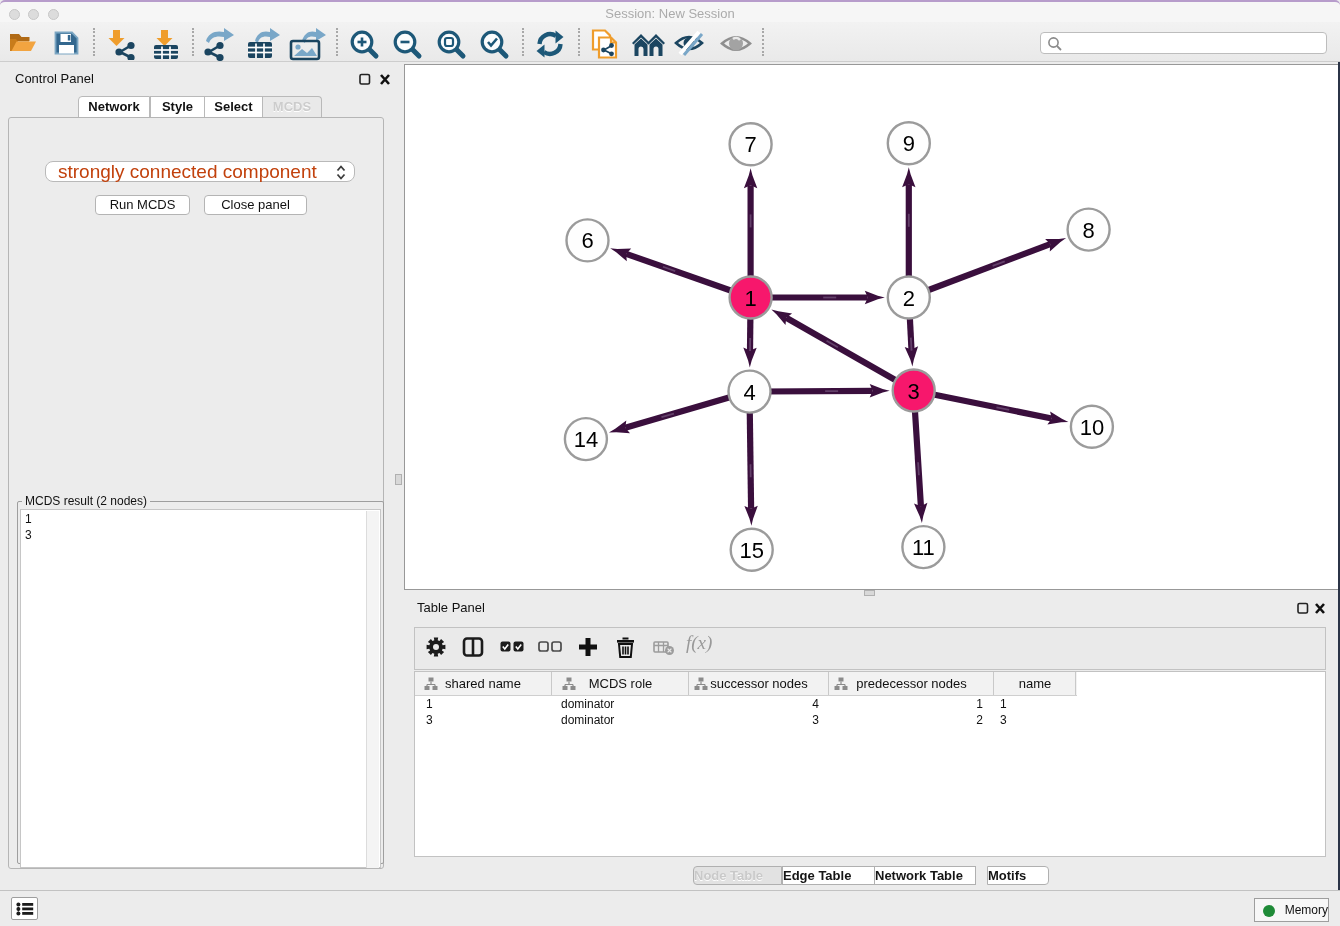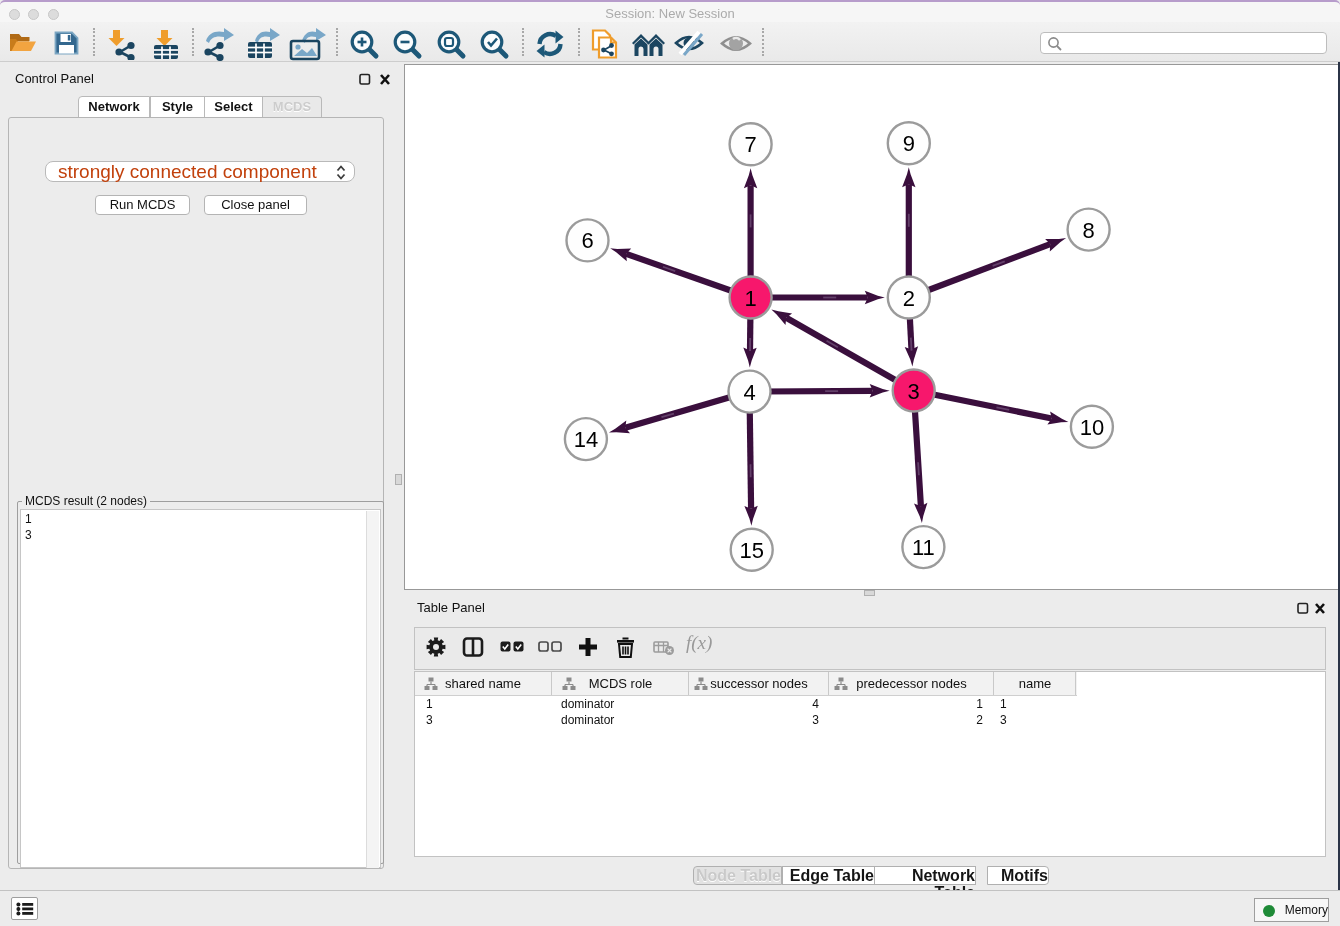--- a/index.html
+++ b/index.html
@@ -29,21 +29,21 @@
 .netcanvas{position:absolute;left:0;top:23px;width:934px;height:501px;background:#fff}
 .ttool{position:absolute;left:414px;top:627px;width:912px;height:43px;background:#eaeaea;border:1px solid #c2c2c2}
 .tic{position:absolute;top:636px}
 .ttable{position:absolute;left:414px;top:671px;width:912px;height:186px;background:#fff;border:1px solid #c2c2c2}
 .thead{position:absolute;left:0;top:0;width:662px;height:24px;background:#f2f2f2;border-bottom:1px solid #cfcfcf}
 .hcell{position:absolute;top:0;height:23px;border-right:1px solid #c9c9c9;font-size:13px;color:#111}
 .hlab{display:block;text-align:center;margin-top:4px}
 .trow{position:absolute;left:0;width:912px;height:16px;font-size:12px;color:#111}
 .trow span{position:absolute;top:1px}
 .btabs{position:absolute;left:0;top:866px}
-.btab{position:absolute;top:0;height:19px;background:#fff;border:1px solid #b0b0b0;font-size:16px;font-weight:700;color:#151515;text-align:right;line-height:17px}
+.btab{position:absolute;top:0;height:19px;background:#fff;border:1px solid #b0b0b0;font-size:13px;font-weight:700;color:#151515;text-align:left;line-height:17px}
 .btab.sel{background:#e2e2e2;color:#c9c9c9;text-shadow:0 1px 0 #fff}
 .statusbar{position:absolute;left:0;top:890px;width:1340px;height:36px;background:#ececec;border-top:1px solid #c2c2c2}
 .listbtn{position:absolute;left:11px;top:6px;width:27px;height:23px;background:#fff;border:1px solid #9e9e9e;border-radius:2px}
 .membtn{position:absolute;left:1254px;top:7px;width:75px;height:24px;background:#f7f7f7;border:1px solid #9e9e9e;font-size:12px;color:#111;text-align:right;line-height:22px;padding-left:26px}
 .gdot{position:absolute;left:8px;top:6px;width:12px;height:12px;border-radius:50%;background:#1f8b38}
 </style></head>
 <body>
 <div class="titlebar">
     <div class="tl" style="left:9px"></div>
     <div class="tl" style="left:28px"></div>

